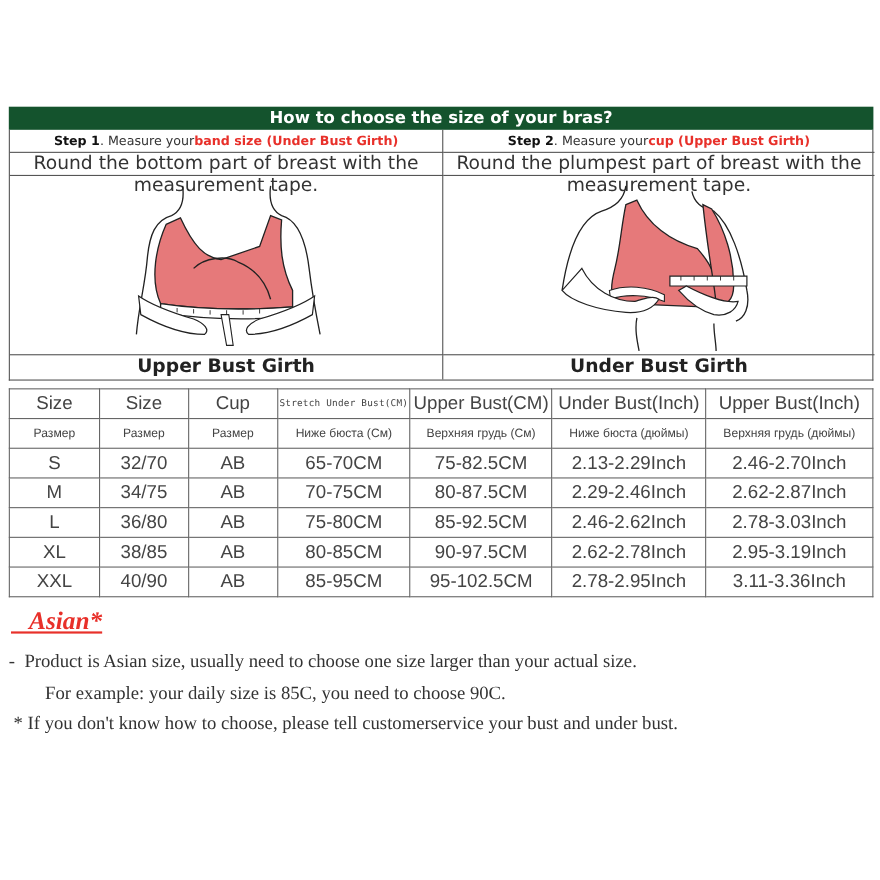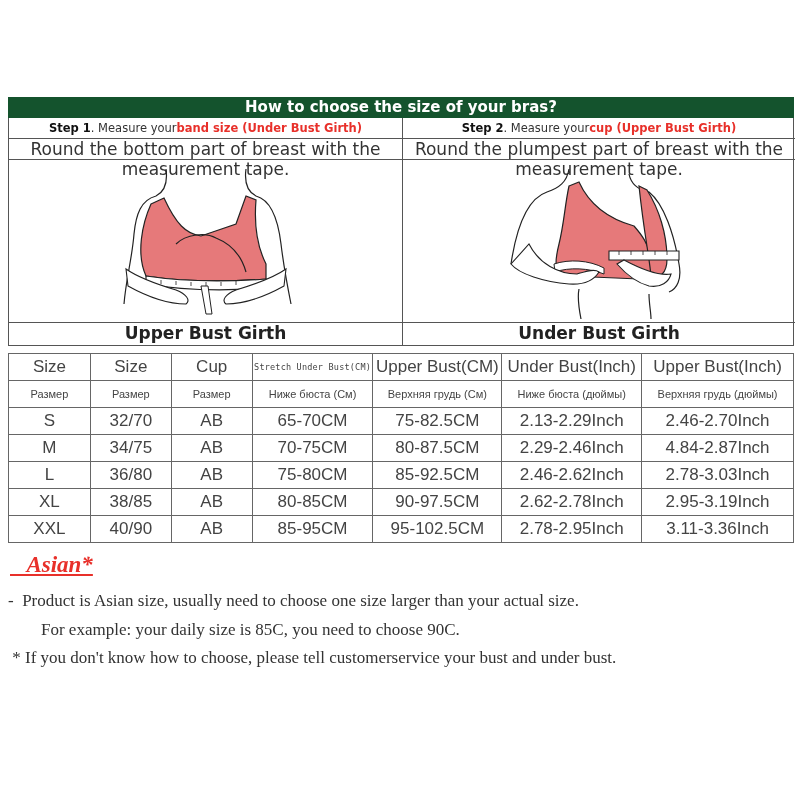--- a/index.html
+++ b/index.html
@@ -158,21 +158,21 @@
     <td>2.13-2.29Inch</td>
     <td>2.46-2.70Inch</td>
   </tr>
   <tr>
     <td>M</td>
     <td>34/75</td>
     <td>AB</td>
     <td>70-75CM</td>
     <td>80-87.5CM</td>
     <td>2.29-2.46Inch</td>
-    <td>4.84-2.87Inch</td>
+    <td>2.62-2.87Inch</td>
   </tr>
   <tr>
     <td>L</td>
     <td>36/80</td>
     <td>AB</td>
     <td>75-80CM</td>
     <td>85-92.5CM</td>
     <td>2.46-2.62Inch</td>
     <td>2.78-3.03Inch</td>
   </tr>

